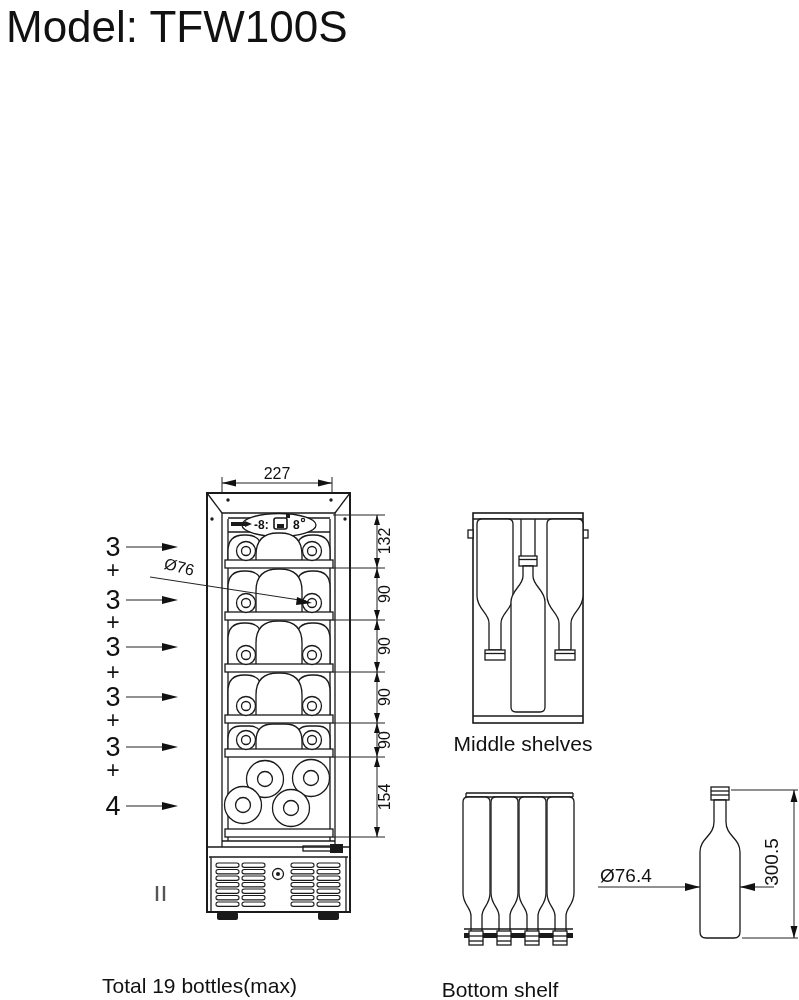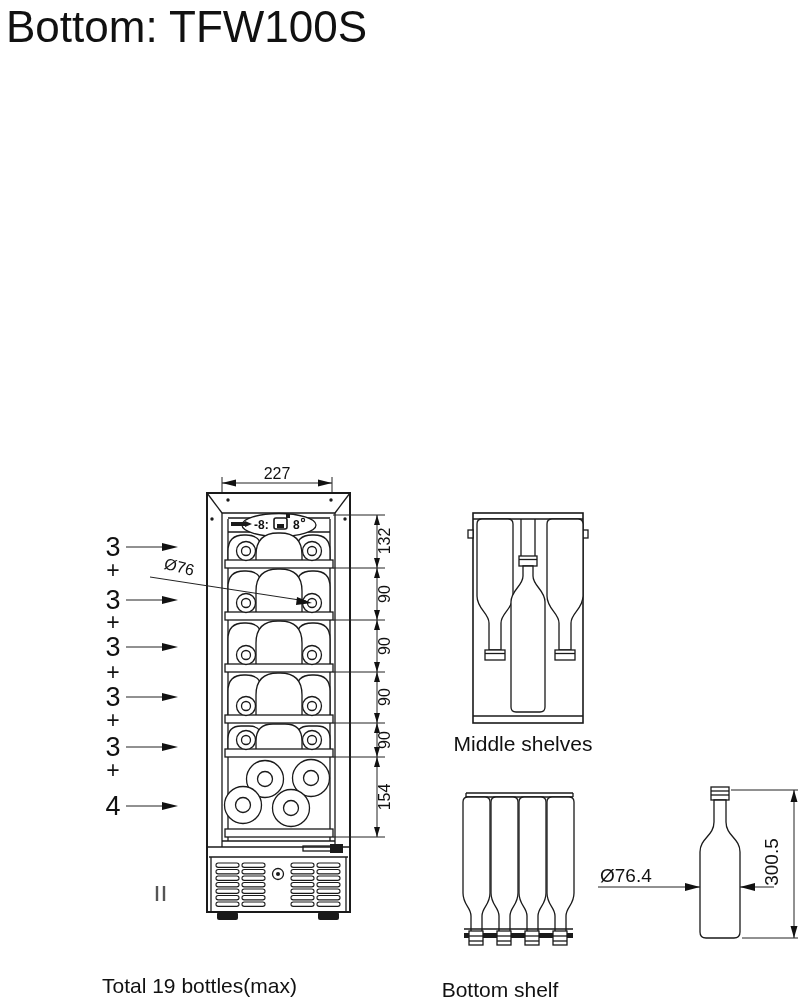--- a/index.html
+++ b/index.html
@@ -18,21 +18,21 @@
   .dimtxt{font-size:16px;}
   .bigtxt{font-size:27px;}
   .plustxt{font-size:23px;}
   .cap{font-size:21px;}
   .paneltxt{font-size:12px;font-weight:bold;}
 </style>
 </head>
 <body>
 
 <div class="canvas">
-  <div class="title">Bottom: TFW100S</div>
+  <div class="title">Model: TFW100S</div>
 
   <svg width="799" height="1000" viewBox="0 0 799 1000">
     <defs>
       <rect id="slot" width="23" height="4.4" rx="2.2" class="wfill" style="stroke-width:1.1"></rect>
     </defs>
 
     <g>
 
       <g>
         <line class="dim" x1="222" y1="477" x2="222" y2="492"></line>

